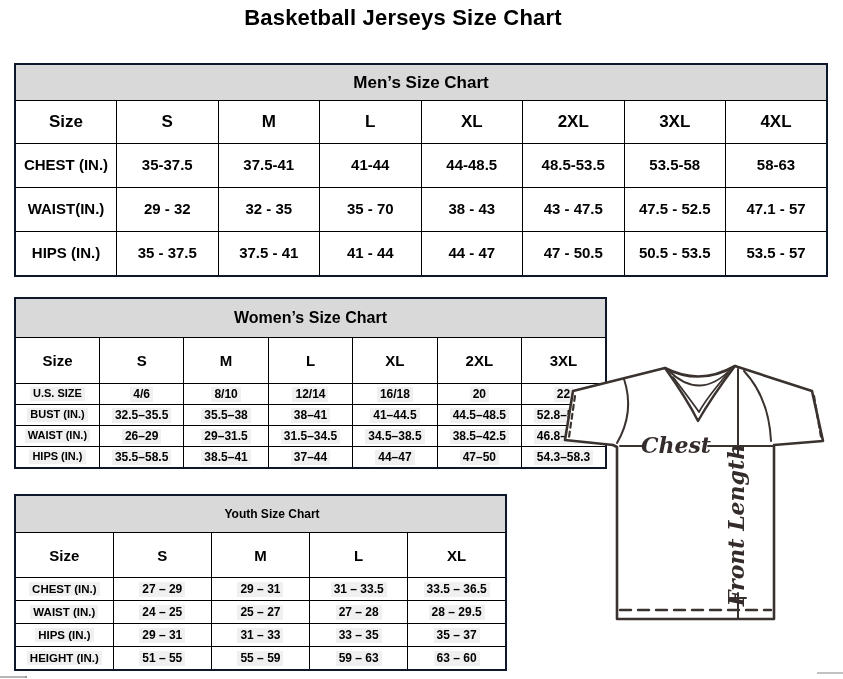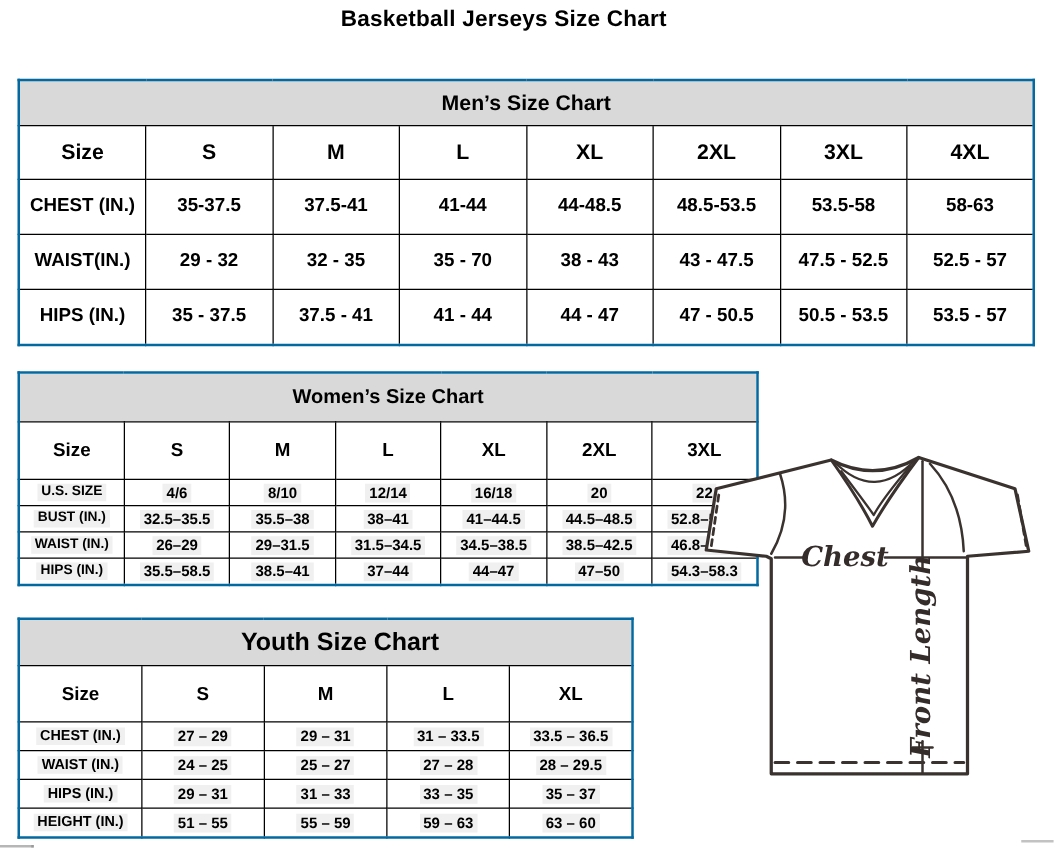--- a/index.html
+++ b/index.html
@@ -1,41 +1,41 @@
 <!DOCTYPE html>
 <html style="--header-bg: #d9d9d9; --value-highlight: #f0f0f0;"><head>
 <meta charset="utf-8">
 <style>
   html,body{margin:0;padding:0;}
   body{background:#ffffff;}
   .page{position:relative;width:843px;height:679px;background:#fff;overflow:hidden;
         font-family:"Liberation Sans",sans-serif;color:#000;}
   .page-title{position:absolute;top:5px;left:0;width:806px;margin:0;text-align:center;
-        font-size:18px;font-weight:bold;letter-spacing:.2px;}
+        font-size:22px;font-weight:bold;letter-spacing:.2px;}
   table.size-table{position:absolute;border-collapse:collapse;table-layout:fixed;
-        border:2px solid #0369a1;background:#fff;text-align:center;}
+        border:2px solid #0f172a;background:#fff;text-align:center;}
   table.size-table td{border:1px solid #000;padding:0;vertical-align:middle;font-weight:bold;
         white-space:nowrap;overflow:hidden;}
   td.band{background:var(--header-bg,#d9d9d9);}
   
   .mens{left:14px;top:63px;width:814px;}
   .mens td.band{height:35px;font-size:17px;}
   .mens tr.head td{height:42px;font-size:17px;}
   .mens tr.data td{height:43px;font-size:15px;}
   .mens tr.head td:first-child{width:118px;}
   
   .womens{left:14px;top:297px;width:593px;}
   .womens td.band{height:38px;font-size:16px;}
   .womens tr.head td{height:45px;font-size:15px;}
   .womens tr.data td{height:20px;font-size:12px;}
   .womens tr.head td:first-child{width:78px;}
   .womens tr.data td:first-child{font-size:11px;}
   
   .youth{left:14px;top:494px;width:493px;}
-  .youth td.band{height:36px;font-size:20px;padding-left:23px;}
+  .youth td.band{height:36px;font-size:12px;padding-left:23px;}
   .youth tr.head td{height:44px;font-size:15px;}
   .youth tr.data td{height:22px;font-size:12px;}
   .youth tr.head td:first-child{width:122px;}
   .youth tr.data td:first-child{font-size:11.5px;}
   
   span.v{display:inline-block;line-height:1.25;}
   table[data-highlight] span.v{background:var(--value-highlight,#f0f0f0);padding:0 3px;}
   
   .jersey{position:absolute;left:560px;top:360px;width:280px;height:268px;}
   .jersey svg{display:block;}
@@ -79,21 +79,21 @@
           <td><span class="v">58-63</span></td>
         </tr>
         <tr class="data">
           <td><span class="v">WAIST(IN.)</span></td>
           <td><span class="v">29 - 32</span></td>
           <td><span class="v">32 - 35</span></td>
           <td><span class="v">35 - 70</span></td>
           <td><span class="v">38 - 43</span></td>
           <td><span class="v">43 - 47.5</span></td>
           <td><span class="v">47.5 - 52.5</span></td>
-          <td><span class="v">52.5 - 57</span></td>
+          <td><span class="v">47.1 - 57</span></td>
         </tr>
         <tr class="data">
           <td><span class="v">HIPS (IN.)</span></td>
           <td><span class="v">35 - 37.5</span></td>
           <td><span class="v">37.5 - 41</span></td>
           <td><span class="v">41 - 44</span></td>
           <td><span class="v">44 - 47</span></td>
           <td><span class="v">47 - 50.5</span></td>
           <td><span class="v">50.5 - 53.5</span></td>
           <td><span class="v">53.5 - 57</span></td>

